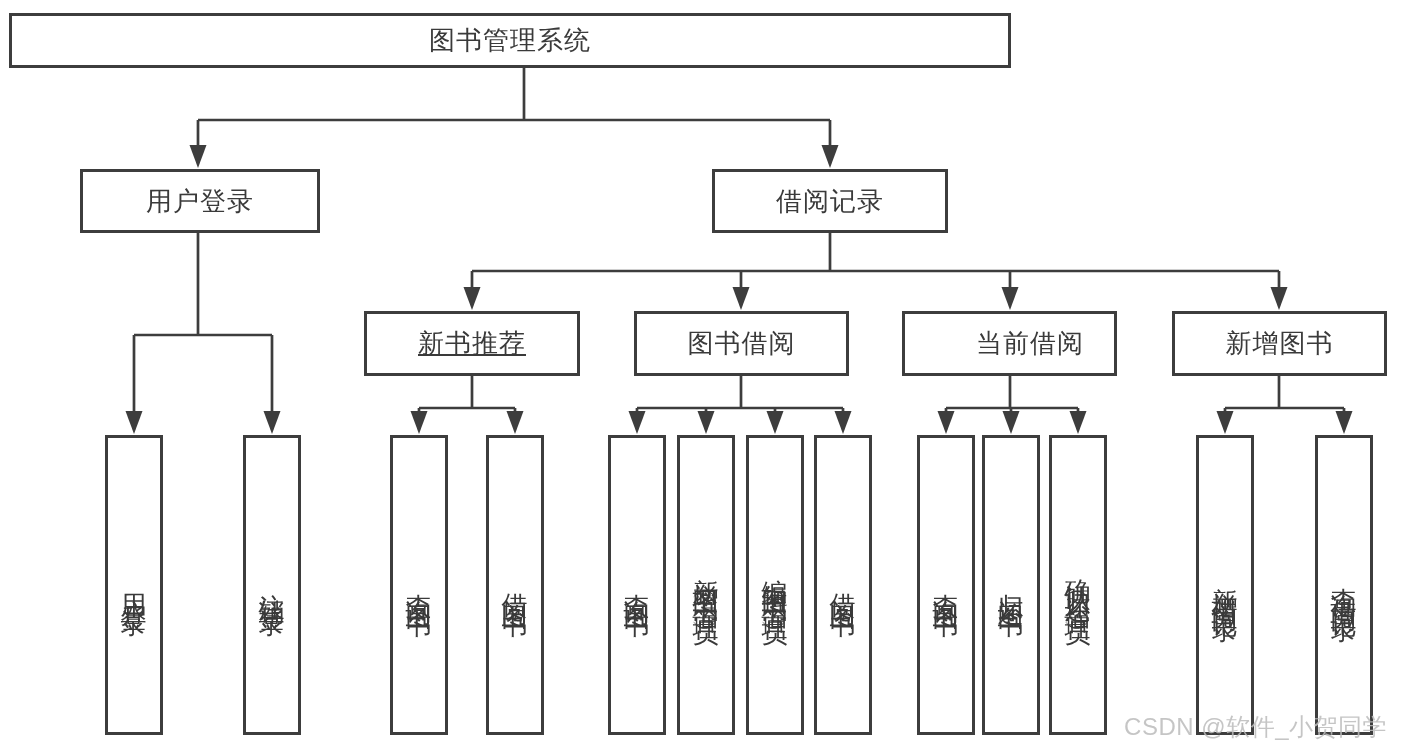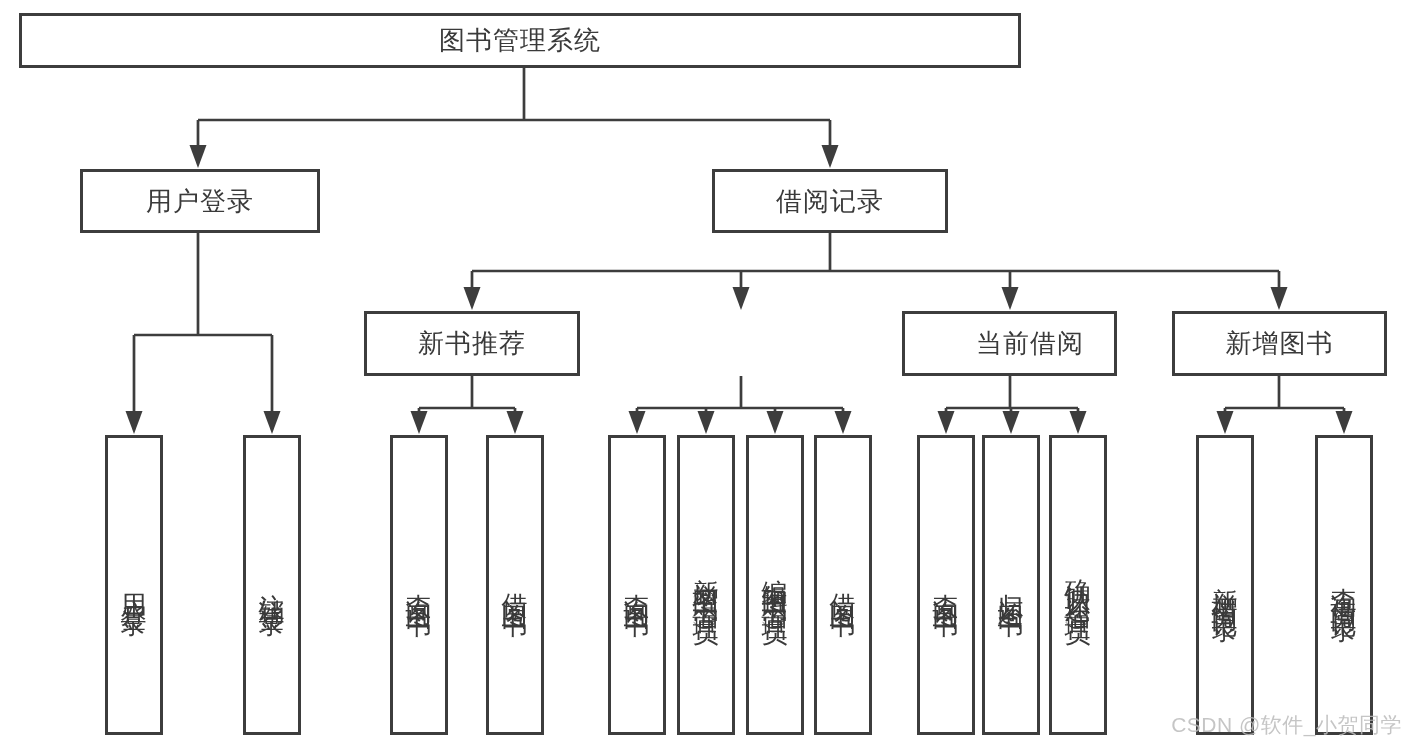--- a/index.html
+++ b/index.html
@@ -34,25 +34,25 @@
     background: #fff;
     display: flex;
     align-items: center;
     justify-content: center;
     color: var(--text);
     font-size: 26px;
     letter-spacing: 1px;
     white-space: nowrap;
     z-index: 2;
   }
-  .root-box   { left: 19px;  top: 13px;  width: 1002px; height: 55px; text-align: right; }
+  .root-box   { left: 9px;  top: 13px;  width: 1002px; height: 55px; text-align: right; }
   .l2a        { left: 80px;  top: 169px; width: 240px;  height: 64px; }
   .l2b        { left: 712px; top: 169px; width: 236px;  height: 64px; }
   .l3         { top: 311px;  height: 65px; }
-  .l3a        { left: 364px;  width: 216px; }
+  .l3a        { left: 364px;  width: 216px; text-decoration: underline; }
   .l3b        { left: 634px;  width: 215px; }
   .l3c        { left: 902px;  width: 215px; padding-left: 41px; }
   .l3d        { left: 1172px; width: 215px; }
   .leaf       { top: 435px; height: 300px; width: 58px; }
   .vtext {
     writing-mode: vertical-rl;
     text-orientation: mixed;
     letter-spacing: 6px;
     font-size: 26px;
     color: var(--text);
@@ -67,23 +67,23 @@
   .lf6  { left: 677px; }
   .lf7  { left: 746px; }
   .lf8  { left: 814px; }
   .lf9  { left: 917px; }
   .lf10 { left: 982px; }
   .lf11 { left: 1049px; }
   .lf12 { left: 1196px; }
   .lf13 { left: 1315px; }
   .watermark {
     position: absolute;
-    right: 3px;
+    right: 18px;
     top: 711px;
-    font-size: 21px;
+    font-size: 24px;
     color: var(--watermark);
     opacity: 0.85;
     z-index: 3;
     letter-spacing: 0.5px;
     white-space: nowrap;
   }
 </style>
 </head>
 <body>
 
@@ -154,20 +154,23 @@
   <div class="box l2a">
     <span>用户登录</span>
   </div>
   <div class="box l2b">
     <span>借阅记录</span>
   </div>
 
   <div class="box l3 l3a">
     <span>新书推荐</span>
   </div>
+  <div class="box l3 l3b">
+    <span>图书借阅</span>
+  </div>
   <div class="box l3 l3c">
     <span>当前借阅</span>
   </div>
   <div class="box l3 l3d">
     <span>新增图书</span>
   </div>
 
   <div class="box leaf lf1">
     <span class="vtext">用户登录</span>
   </div>

